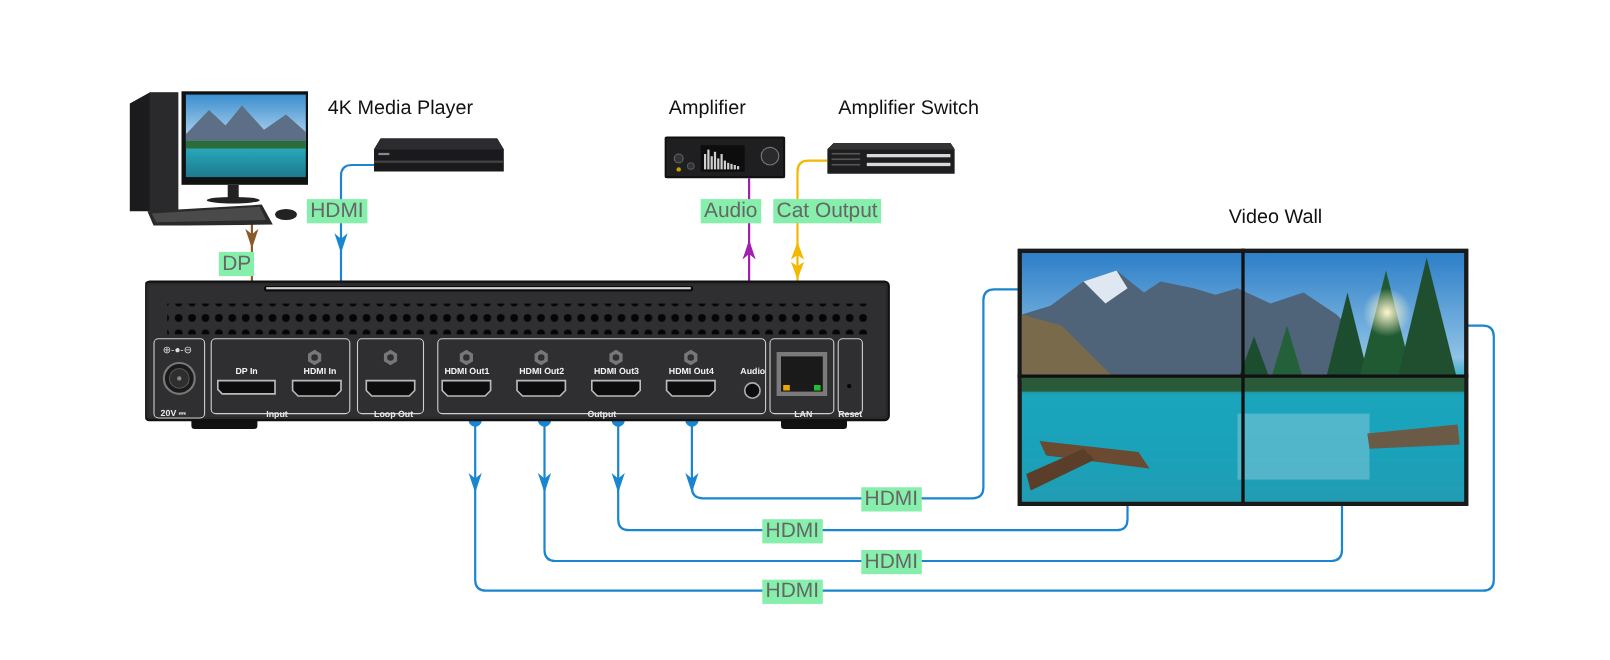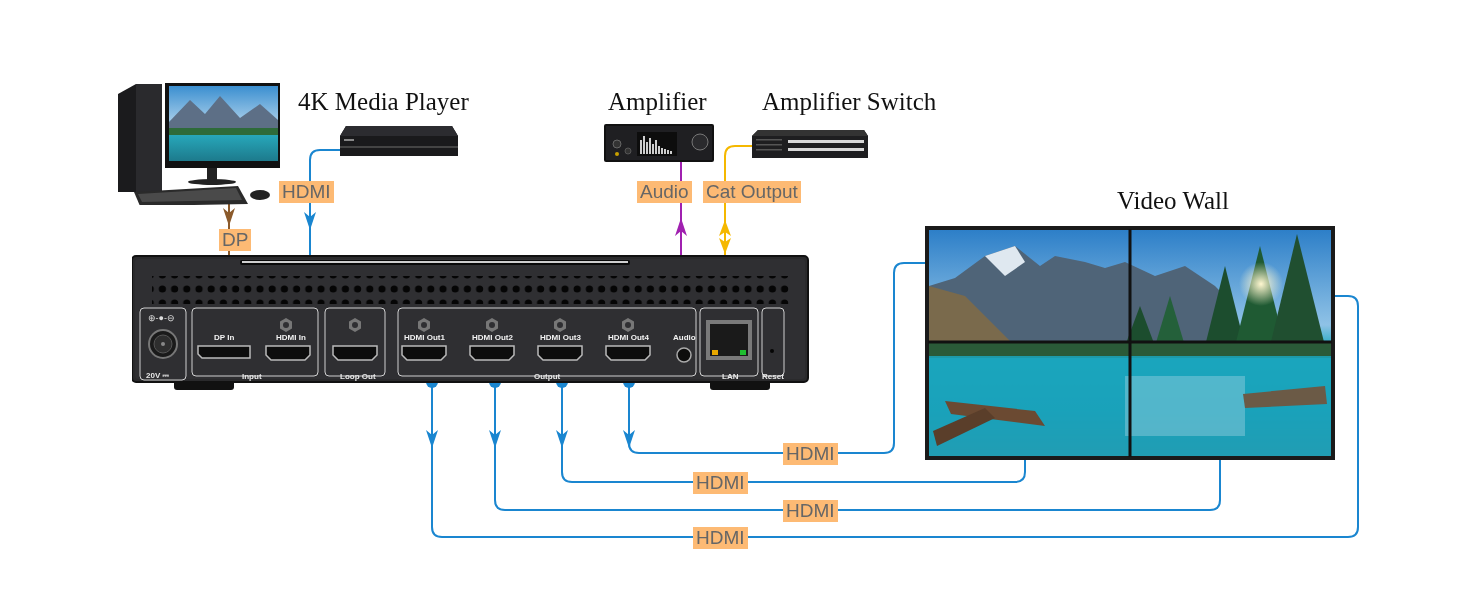--- a/index.html
+++ b/index.html
@@ -1,19 +1,19 @@
 <!DOCTYPE html>
 <html><head>
 <meta charset="utf-8">
 <style>
   html, body { margin:0; padding:0; background:#ffffff; }
   body { width:1464px; height:600px; position:relative; overflow:hidden; font-family:"Liberation Sans", sans-serif; }
   .abs { position:absolute; }
-  .title { font-family:Liberation Serif, serif; font-size:25px; color:#111; white-space:nowrap; }
-  .cable-label { font-family:"Liberation Sans", sans-serif; font-size:19px; color:#666; background:#fdba74; white-space:nowrap; padding:0 3px; line-height:22px; }
+  .title { font-family:Liberation Sans, sans-serif; font-size:18px; color:#111; white-space:nowrap; }
+  .cable-label { font-family:"Liberation Sans", sans-serif; font-size:19px; color:#666; background:#86efac; white-space:nowrap; padding:0 3px; line-height:22px; }
   svg text { font-family:"Liberation Sans", sans-serif; }
   .port-label { font-size:8px; fill:#f2f2f2; font-weight:bold; }
   .group-label { font-size:8px; fill:#e8e8e8; font-weight:bold; }
 </style>
 </head>
 <body>
 
 <svg class="abs" style="left:0;top:0" width="1464" height="600">
   <defs>
     <marker id="arrBlue" viewBox="0 0 10 10" refX="5" refY="8" markerWidth="10" markerHeight="12" orient="auto-start-reverse" markerUnits="userSpaceOnUse">
@@ -66,21 +66,21 @@
     <path d="M426,430 L432,448 L438,430 L432,435 Z" fill="#1a86d0"></path>
     <circle cx="432" cy="382" r="6" fill="#1a86d0"></circle>
   </g>
 </svg>
 
 <div class="abs title" style="left:298px;top:88px">4K Media Player</div>
 <div class="abs title" style="left:608px;top:88px">Amplifier</div>
 <div class="abs title" style="left:762px;top:88px">Amplifier Switch</div>
 <div class="abs title" style="left:1117px;top:187px">Video Wall</div>
 
-<div class="abs cable-label" style="left:219px;top:229px">DP</div>
+<div class="abs cable-label" style="left:199px;top:229px">DP</div>
 <div class="abs cable-label" style="left:279px;top:181px">HDMI</div>
 <div class="abs cable-label" style="left:637px;top:181px">Audio</div>
 <div class="abs cable-label" style="left:703px;top:181px">Cat Output</div>
 <div class="abs cable-label" style="left:783px;top:443px">HDMI</div>
 <div class="abs cable-label" style="left:693px;top:472px">HDMI</div>
 <div class="abs cable-label" style="left:783px;top:500px">HDMI</div>
 <div class="abs cable-label" style="left:693px;top:527px">HDMI</div>
 
 <svg class="abs" style="left:110px;top:80px" width="170" height="125">
 

